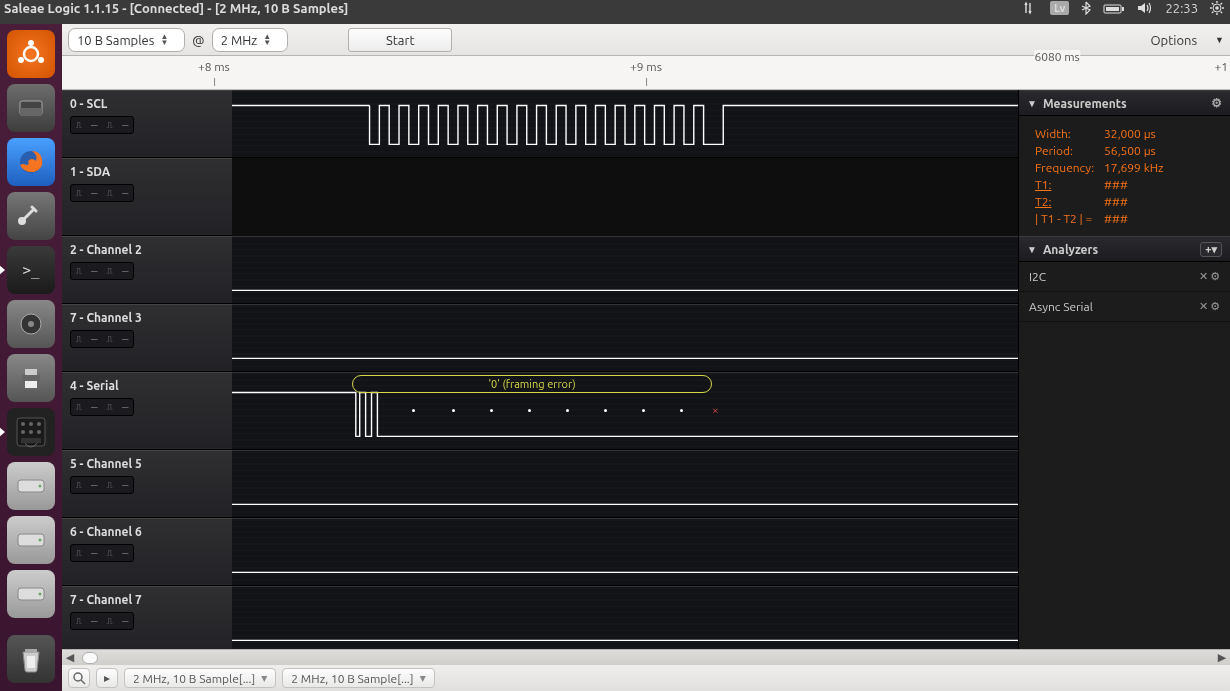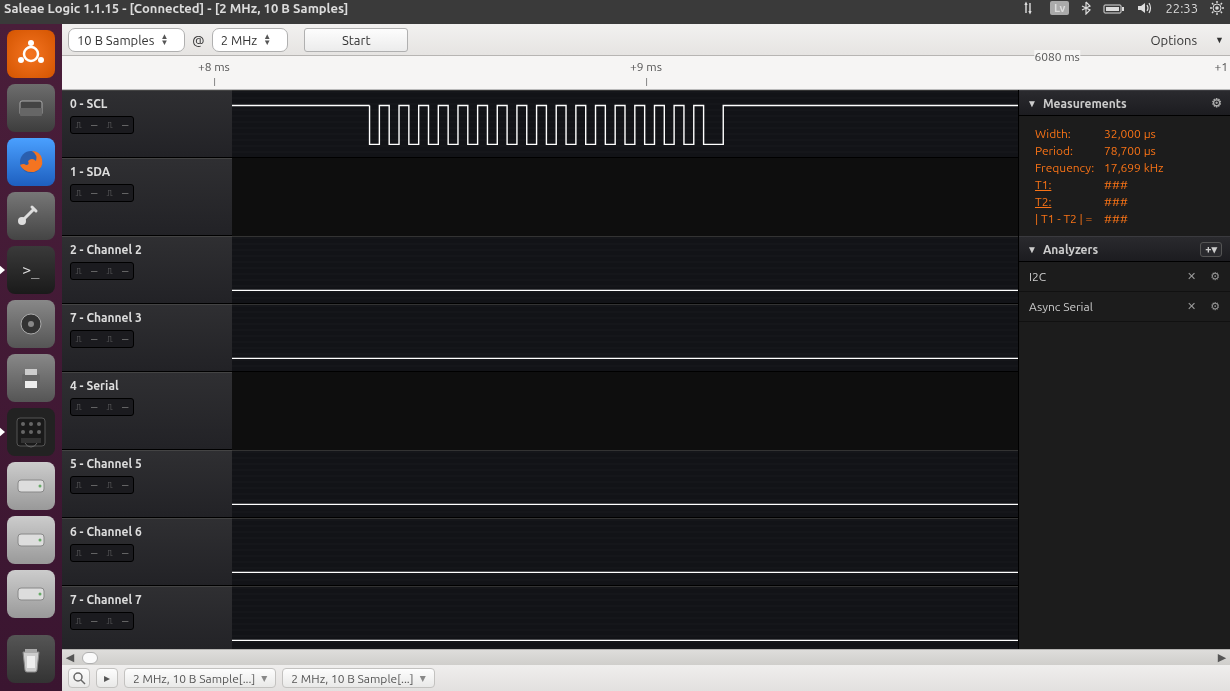--- a/index.html
+++ b/index.html
@@ -32,21 +32,21 @@
 .tri { position:absolute; left:-8px; top:50%; transform:translateY(-50%); width:0;height:0;border-top:5px solid transparent;border-bottom:5px solid transparent;border-left:6px solid #fff; }
 
 
 .app { position: absolute; top: 24px; left: 62px; right: 0; bottom: 0; background: #111; color: #ddd; display: flex; flex-direction: column; }
 
 
 .toolbar { height: 32px; background: linear-gradient(#f2f1f0,#e6e4e2); border-bottom: 1px solid #b7b5b3; display: flex; align-items: center; gap: 4px; padding: 0 6px; color: #333; font-size: 13px; }
 .selectbox { display: flex; align-items: center; background: #fff; border: 1px solid #b0b0b0; border-radius: 7px; height: 24px; padding: 0 16px 0 8px; gap: 6px; }
 .selectbox .arrows { display: inline-flex; flex-direction: column; line-height: 6px; font-size: 8px; color:#555; }
 .toolbar .at { padding: 0 3px; }
-.startbtn { background: linear-gradient(#fdfdfd,#ececec); border: 1px solid #b0b0b0; border-radius: 3px; height: 24px; width: 104px; display: flex; align-items: center; justify-content: center; }
+.startbtn { background: linear-gradient(#fdfdfd,#ececec); border: 1px solid #b0b0b0; border-radius: 3px; height: 24px; width: 104px; display: flex; align-items: center; justify-content: center; margin-left: 44px; }
 .toolbar .right { margin-left: auto; display: flex; align-items: center; gap: 18px; cursor: pointer; }
 
 
 .ruler { height: 34px; background: #f6f5f4; border-bottom: 1px solid #bbb; position: relative; color: #555; font-size: 12px; }
 .ruler .mark { position: absolute; top: 4px; transform: translateX(-50%); text-align: center; }
 .ruler .mark::after { content:""; position:absolute; left:50%; top:18px; width:1px; height:8px; background:#888; }
 
 
 .body { flex: 1; display: flex; min-height: 0; background: #0e0e0e; }
 .channels { flex: 1; position: relative; overflow: hidden; }
@@ -71,21 +71,21 @@
 .serial-cross { position:absolute; color:#c44; font-size:12px; top:30px; }
 
 
 .panelhdr { height:26px; display:flex; align-items:center; gap:6px; background: linear-gradient(#2a2a2e,#1c1c20); border-top:1px solid #3a3a3e; border-bottom:1px solid #000; padding:0 8px; font-weight:bold; font-size:12px; }
 .panelhdr .caret { font-size:10px; }
 .panelhdr .gear { margin-left:auto; font-size:12px; color:#aaa; }
 .panelhdr .plus { margin-left:auto; background:#2a2a2e; border:1px solid #555; border-radius:3px; padding:0 4px; font-size:11px; }
 .sidebody { padding: 8px 10px; font-size: 12px; color:#f97316; }
 .sidebody table td { padding: 1px 4px; }
 .sidebody .u { text-decoration: underline; }
-.anrow { display:flex; align-items:flex-end; padding: 8px 10px; gap:14px; border-bottom:1px solid #111; }
+.anrow { display:flex; align-items:flex-end; padding: 8px 10px; gap:2px; border-bottom:1px solid #111; }
 .anrow .nm { flex:1; font-size:12px; }
 .anrow .ic { font-size:11px; color:#999; }
 
 
 .hscroll { position:absolute; left:62px; right:0; bottom:26px; height:16px; background: linear-gradient(#dedddb,#cfcecb); border-top:1px solid #b5b4b2; display:flex; align-items:center; z-index:18; }
 .hscroll .arrow { width:16px; height:16px; display:flex;align-items:center;justify-content:center;color:#555;font-size:11px; }
 .hscroll .thumb { position:absolute; left:20px; top:2px; width:16px; height:12px; background:#fafafa; border:1px solid #b0b0b0; border-radius:6px; }
 
 
 .tabbar { position:absolute; left:62px; right:0; bottom:0; height:26px; background: linear-gradient(#efeeed,#e2e0df); display:flex; align-items:center; gap:6px; padding:0 6px; font-size:12px; color:#555; z-index:18; }
@@ -339,20 +339,35 @@
         <div class="hdr">
 
           <span class="name">4 - Serial</span>
           <div class="trigbox">
               <span>⎍</span>
               <span>─</span>
               <span>⎍</span>
               <span>─</span>
             </div>
         </div>
+        <div class="wave">
+          <svg class="wf" viewBox="0 0 800 78" preserveAspectRatio="none">
+            <path d="M0 20 L126 20 L126 65 L130 65 L130 20 L136 20 L136 65 L142 65 L142 20 L148 20 L148 65 L800 65"></path>
+          </svg>
+          <div class="bubble yellow" style="left:120px;width:360px;text-align:center">'0' (framing error)</div>
+          <div class="serial-dot" style="left:180px"></div>
+          <div class="serial-dot" style="left:220px"></div>
+          <div class="serial-dot" style="left:258px"></div>
+          <div class="serial-dot" style="left:296px"></div>
+          <div class="serial-dot" style="left:334px"></div>
+          <div class="serial-dot" style="left:372px"></div>
+          <div class="serial-dot" style="left:410px"></div>
+          <div class="serial-dot" style="left:448px"></div>
+          <div class="serial-cross" style="left:480px">×</div>
+        </div>
       </div>
 
       <div class="ch" style="top:360px;height:68px">
         <div class="hdr">
 
           <span class="name">5 - Channel 5</span>
           <div class="trigbox">
               <span>⎍</span>
               <span>─</span>
               <span>⎍</span>
@@ -412,21 +427,21 @@
       </div>
       <div class="sidebody">
         <table>
           <tbody>
               <tr>
                 <td>Width:</td>
                 <td>32,000 µs</td>
               </tr>
           <tr>
                 <td>Period:</td>
-                <td>78,700 µs</td>
+                <td>56,500 µs</td>
               </tr>
           <tr>
                 <td>Frequency:</td>
                 <td>17,699 kHz</td>
               </tr>
           <tr>
                 <td class="u">T1:</td>
                 <td>###</td>
               </tr>
           <tr>

